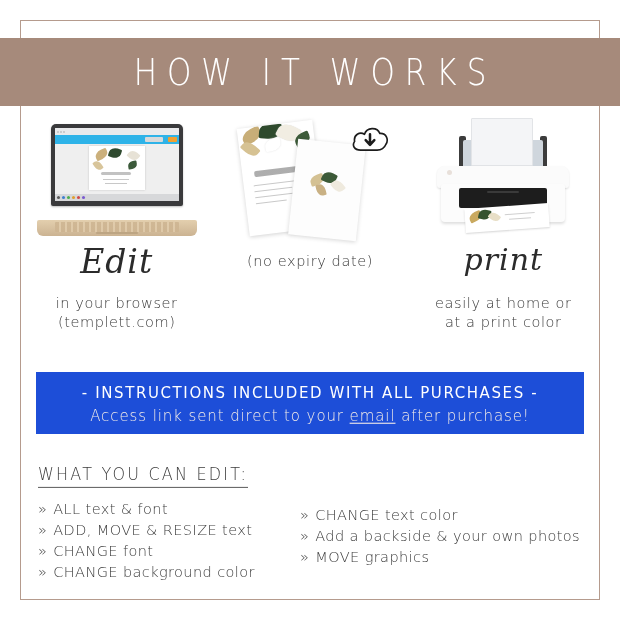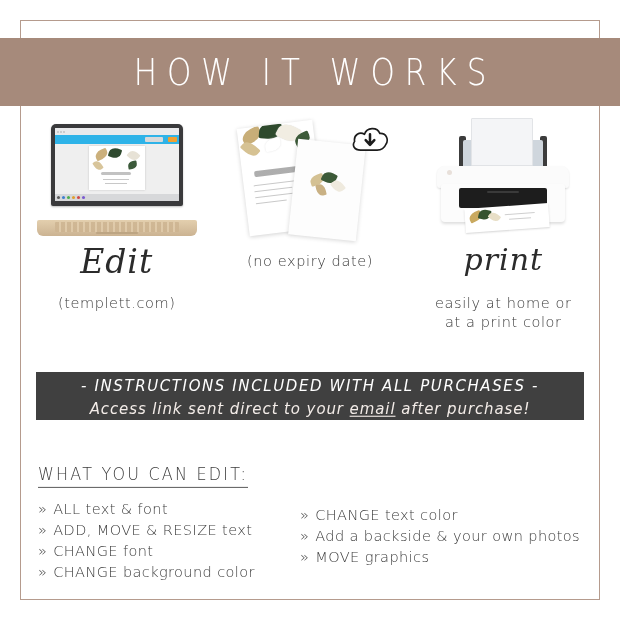--- a/index.html
+++ b/index.html
@@ -117,22 +117,22 @@
     position:absolute;left:42px;top:88px;width:84px;height:24px;background:#fff;
     box-shadow:0 1px 2px rgba(0,0,0,.16);transform:rotate(-4deg);overflow:hidden;
   }
   .pwr{position:absolute;left:24px;top:52px;width:5px;height:5px;border-radius:50%;background:#e8e0da;}
 
   
   .leaf{position:absolute;border-radius:60% 10% 60% 10%;}
 
   
   .band{
-    position:absolute;left:36px;top:372px;width:548px;height:48px;
-    background:#404040;display:flex;flex-direction:column;align-items:center;justify-content:center;font-style:italic;
+    position:absolute;left:36px;top:372px;width:548px;height:62px;
+    background:#1d4ed8;display:flex;flex-direction:column;align-items:center;justify-content:center;
   }
   .band-line1{
     color:#fff;font-size:15px;letter-spacing:1.6px;font-weight:400;
     font-family:"DejaVu Sans", sans-serif;transform:scaleY(1.1);margin-bottom:5px;
   }
   .band-line2{
     color:#f3ece8;font-size:15px;letter-spacing:.9px;font-weight:300;
     font-family:"DejaVu Sans", sans-serif;transform:scaleY(1.1);
   }
   .band-line2 u{text-decoration:underline;text-underline-offset:2px;}
@@ -197,20 +197,21 @@
               </div>
             </div>
           </div>
           <div class="base">
             <div class="keys"></div>
           </div>
         </div>
       </div>
       <div class="script">Edit</div>
       <div class="caption">
+        <div>in your browser</div>
         <div>(templett.com)</div>
       </div>
     </div>
 
     <div class="step">
       <div class="art">
         <div class="cards">
           <div class="cardA">
             <span class="leaf" style="left:4px;top:2px;width:20px;height:13px;background:#c8ae78;transform:rotate(-20deg);"></span>
             <span class="leaf" style="left:22px;top:-2px;width:22px;height:16px;background:#2e4a2d;transform:rotate(12deg);"></span>

